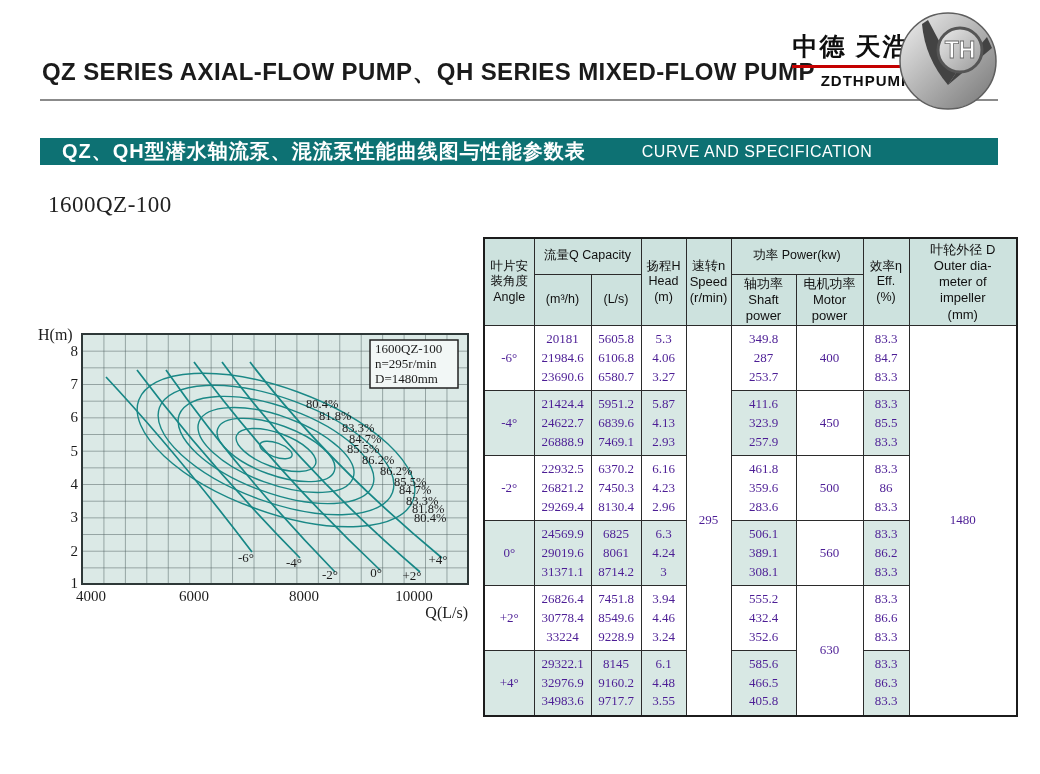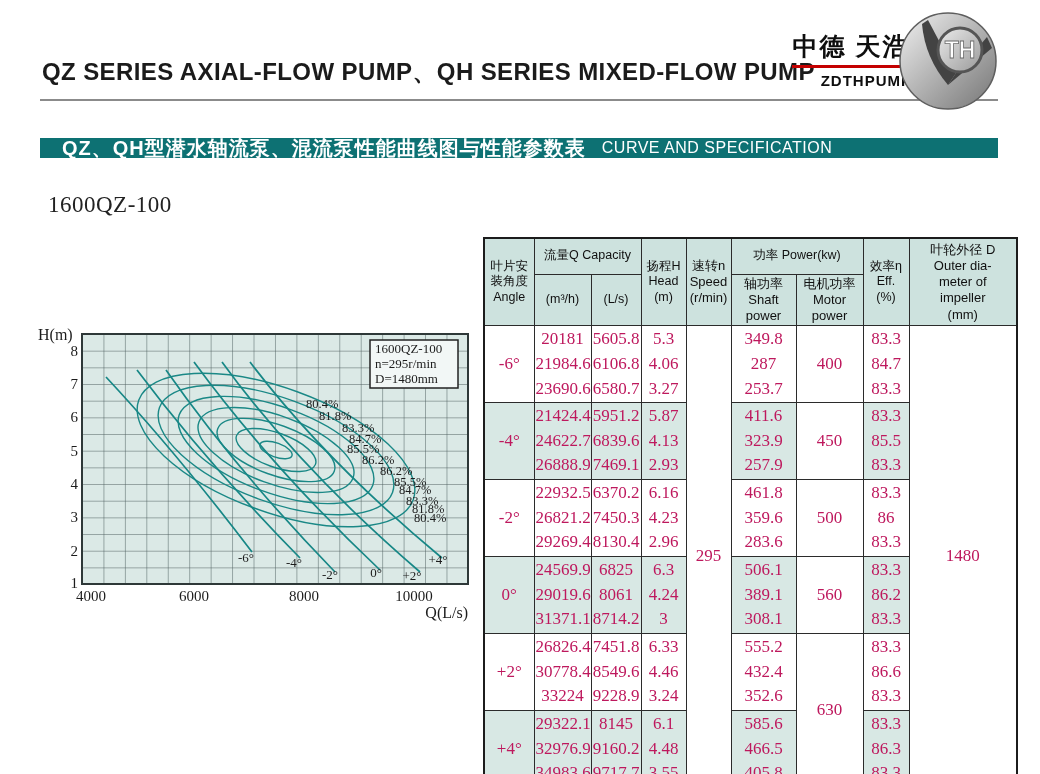--- a/index.html
+++ b/index.html
@@ -12,22 +12,22 @@
   .header-rule{position:absolute;left:40px;top:99px;width:958px;height:2px;background:#8b8b8b;}
 
   .logo{position:absolute;left:790px;top:10px;width:208px;height:102px;}
   .logo-textblock{position:absolute;left:0;top:20px;width:122px;text-align:center;}
   .logo-cn{font-size:25px;font-weight:bold;color:#0e0e0e;letter-spacing:2px;white-space:nowrap;}
   .logo-underline{height:3px;background:#c40000;margin:2px 2px 4px 2px;}
   .logo-en{font-size:15px;font-weight:bold;color:#0e0e0e;letter-spacing:1px;text-align:right;}
   .logo-sphere{position:absolute;right:0;top:0;}
 
   
-  .banner{position:absolute;left:40px;top:138px;width:958px;height:20px;background:#0d7173;
-          display:flex;align-items:center;color:#ffffff;}
+  .banner{position:absolute;left:40px;top:138px;width:958px;height:27px;background:#0d7173;
+          display:flex;align-items:center;color:#ffffff;gap:40px;}
   .banner-cn{font-size:20px;font-weight:bold;margin-left:22px;letter-spacing:1px;white-space:nowrap;}
   .banner-en{font-size:16px;font-weight:normal;margin-left:16px;letter-spacing:0.5px;white-space:nowrap;}
 
   .model{position:absolute;left:48px;top:192px;font-size:23px;color:#222;
          font-family:"Liberation Serif",serif;letter-spacing:0.5px;}
 
   
   .chart{position:absolute;left:36px;top:322px;width:470px;height:300px;z-index:1;}
   .chart text{font-family:"Liberation Serif",serif;fill:#1c1c1c;}
 
@@ -36,21 +36,21 @@
              color:rgba(201,88,82,0.38);letter-spacing:8px;white-space:nowrap;z-index:6;
              pointer-events:none;}
 
   
   .spec-table{position:absolute;left:483px;top:237px;width:533px;border-collapse:collapse;
               table-layout:fixed;z-index:2;border:2px solid #1c1c1c;background:#fff;}
   .spec-table th,.spec-table td{border:1px solid #2b2b2b;text-align:center;vertical-align:middle;
               white-space:pre-line;padding:1px;overflow:hidden;}
   .spec-table th{background:#cde2de;font-family:"Liberation Sans",sans-serif;font-weight:normal;
               font-size:12.5px;line-height:1.25;color:#101010;}
-  .spec-table td{font-family:"Liberation Serif",serif;font-size:17px;line-height:1.45;color:#be185d;}
+  .spec-table td{font-family:"Liberation Serif",serif;font-size:13px;line-height:1.45;color:#4c1d95;}
   .spec-table td.shade{background:#d8e8e4;}
   .spec-table th.small{font-size:13px;}
   .hr1{height:36px;} .hr2{height:48px;} .dr{height:65px;}
 </style>
 </head>
 <body>
 
 <div class="page">
 
   <div class="header-title">QZ SERIES AXIAL-FLOW PUMP、QH SERIES MIXED-FLOW PUMP</div>
@@ -299,21 +299,21 @@
 83.3</td>
     </tr>
     <tr class="dr">
       <td>+2°</td>
       <td>26826.4
 30778.4
 33224</td>
       <td>7451.8
 8549.6
 9228.9</td>
-      <td>6.33
+      <td>3.94
 4.46
 3.24</td>
       <td>555.2
 432.4
 352.6</td>
       <td rowspan="2">630</td>
       <td>83.3
 86.6
 83.3</td>
     </tr>

